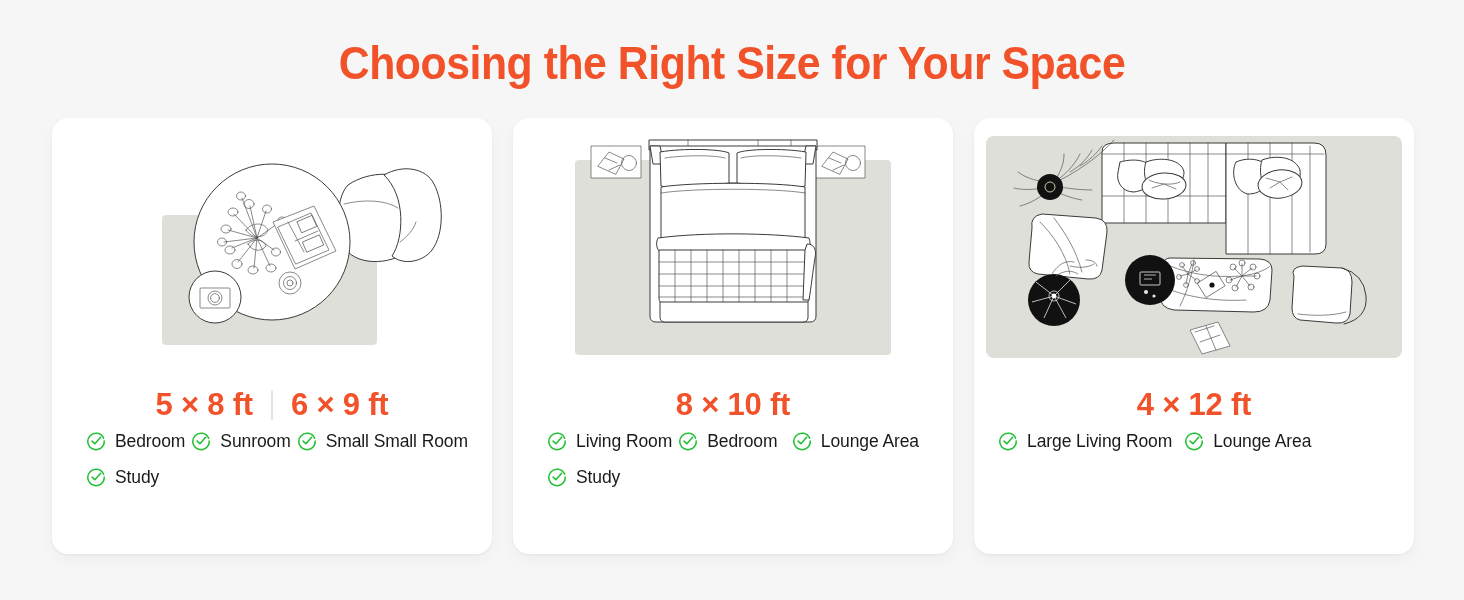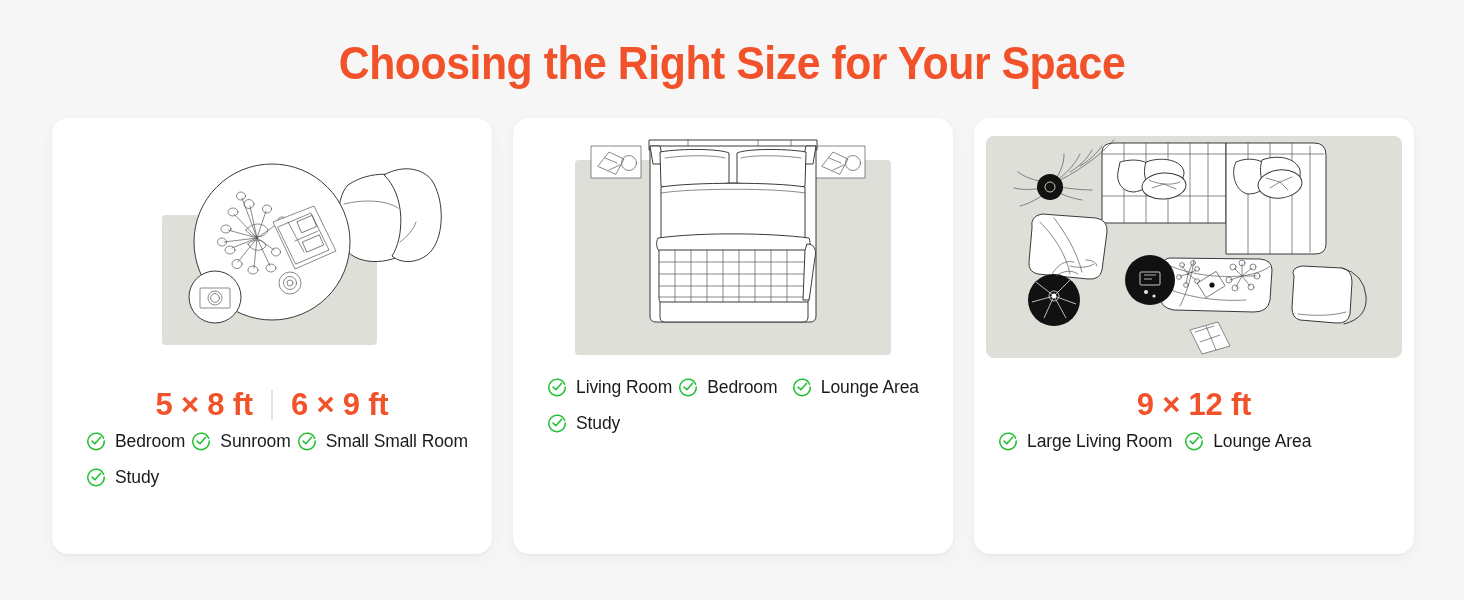--- a/index.html
+++ b/index.html
@@ -296,20 +296,23 @@
             <path d="M162 132 L162 186 M178 132 L178 186 M194 132 L194 186 M210 132 L210 186 M226 132 L226 186 M242 132 L242 186 M258 132 L258 186 M274 132 L274 186"></path>
             <path d="M146 144 L296 144 M146 156 L296 156 M146 168 L296 168 M146 179 L296 179"></path>
           </g>
 
           <path class="fw" d="M294 126 C300 126 304 130 302 140 C300 152 298 170 296 182 L290 182 L292 132 Z"></path>
 
           <path class="fw" d="M147 184 L295 184 L295 199 Q295 204 290 204 L152 204 Q147 204 147 199 Z"></path>
         </svg>
       </div>
 
+      <div class="size-row">
+        <span class="size-text">8 × 10 ft</span>
+      </div>
 
       <div class="features">
         <div class="feature">
           <svg class="feature-icon" viewBox="0 0 20 20">
             <path d="M17.6 7.3 A8.2 8.2 0 1 0 18.2 10" fill="none" stroke="#22c033" stroke-width="1.55" stroke-linecap="round"></path>
             <path d="M6.1 10.1 L8.9 12.8 L14.6 6.2" fill="none" stroke="#22c033" stroke-width="1.55" stroke-linecap="round" stroke-linejoin="round"></path>
           </svg>
           <span class="feature-label">Living Room</span>
         </div>
         <div class="feature">
@@ -443,21 +446,21 @@
 
           <g class="fw-t">
             <path d="M216 212 L244 204 L256 228 L228 236 Z"></path>
           </g>
           <path class="ln-t" d="M232 208 L242 232"></path>
           <path class="ln-t" d="M221 214 L240 208 M226 224 L246 217"></path>
         </svg>
       </div>
 
       <div class="size-row">
-        <span class="size-text">9 × 12 ft</span>
+        <span class="size-text">4 × 12 ft</span>
       </div>
 
       <div class="features">
         <div class="feature">
           <svg class="feature-icon" viewBox="0 0 20 20">
             <path d="M17.6 7.3 A8.2 8.2 0 1 0 18.2 10" fill="none" stroke="#22c033" stroke-width="1.55" stroke-linecap="round"></path>
             <path d="M6.1 10.1 L8.9 12.8 L14.6 6.2" fill="none" stroke="#22c033" stroke-width="1.55" stroke-linecap="round" stroke-linejoin="round"></path>
           </svg>
           <span class="feature-label">Large Living Room</span>
         </div>

